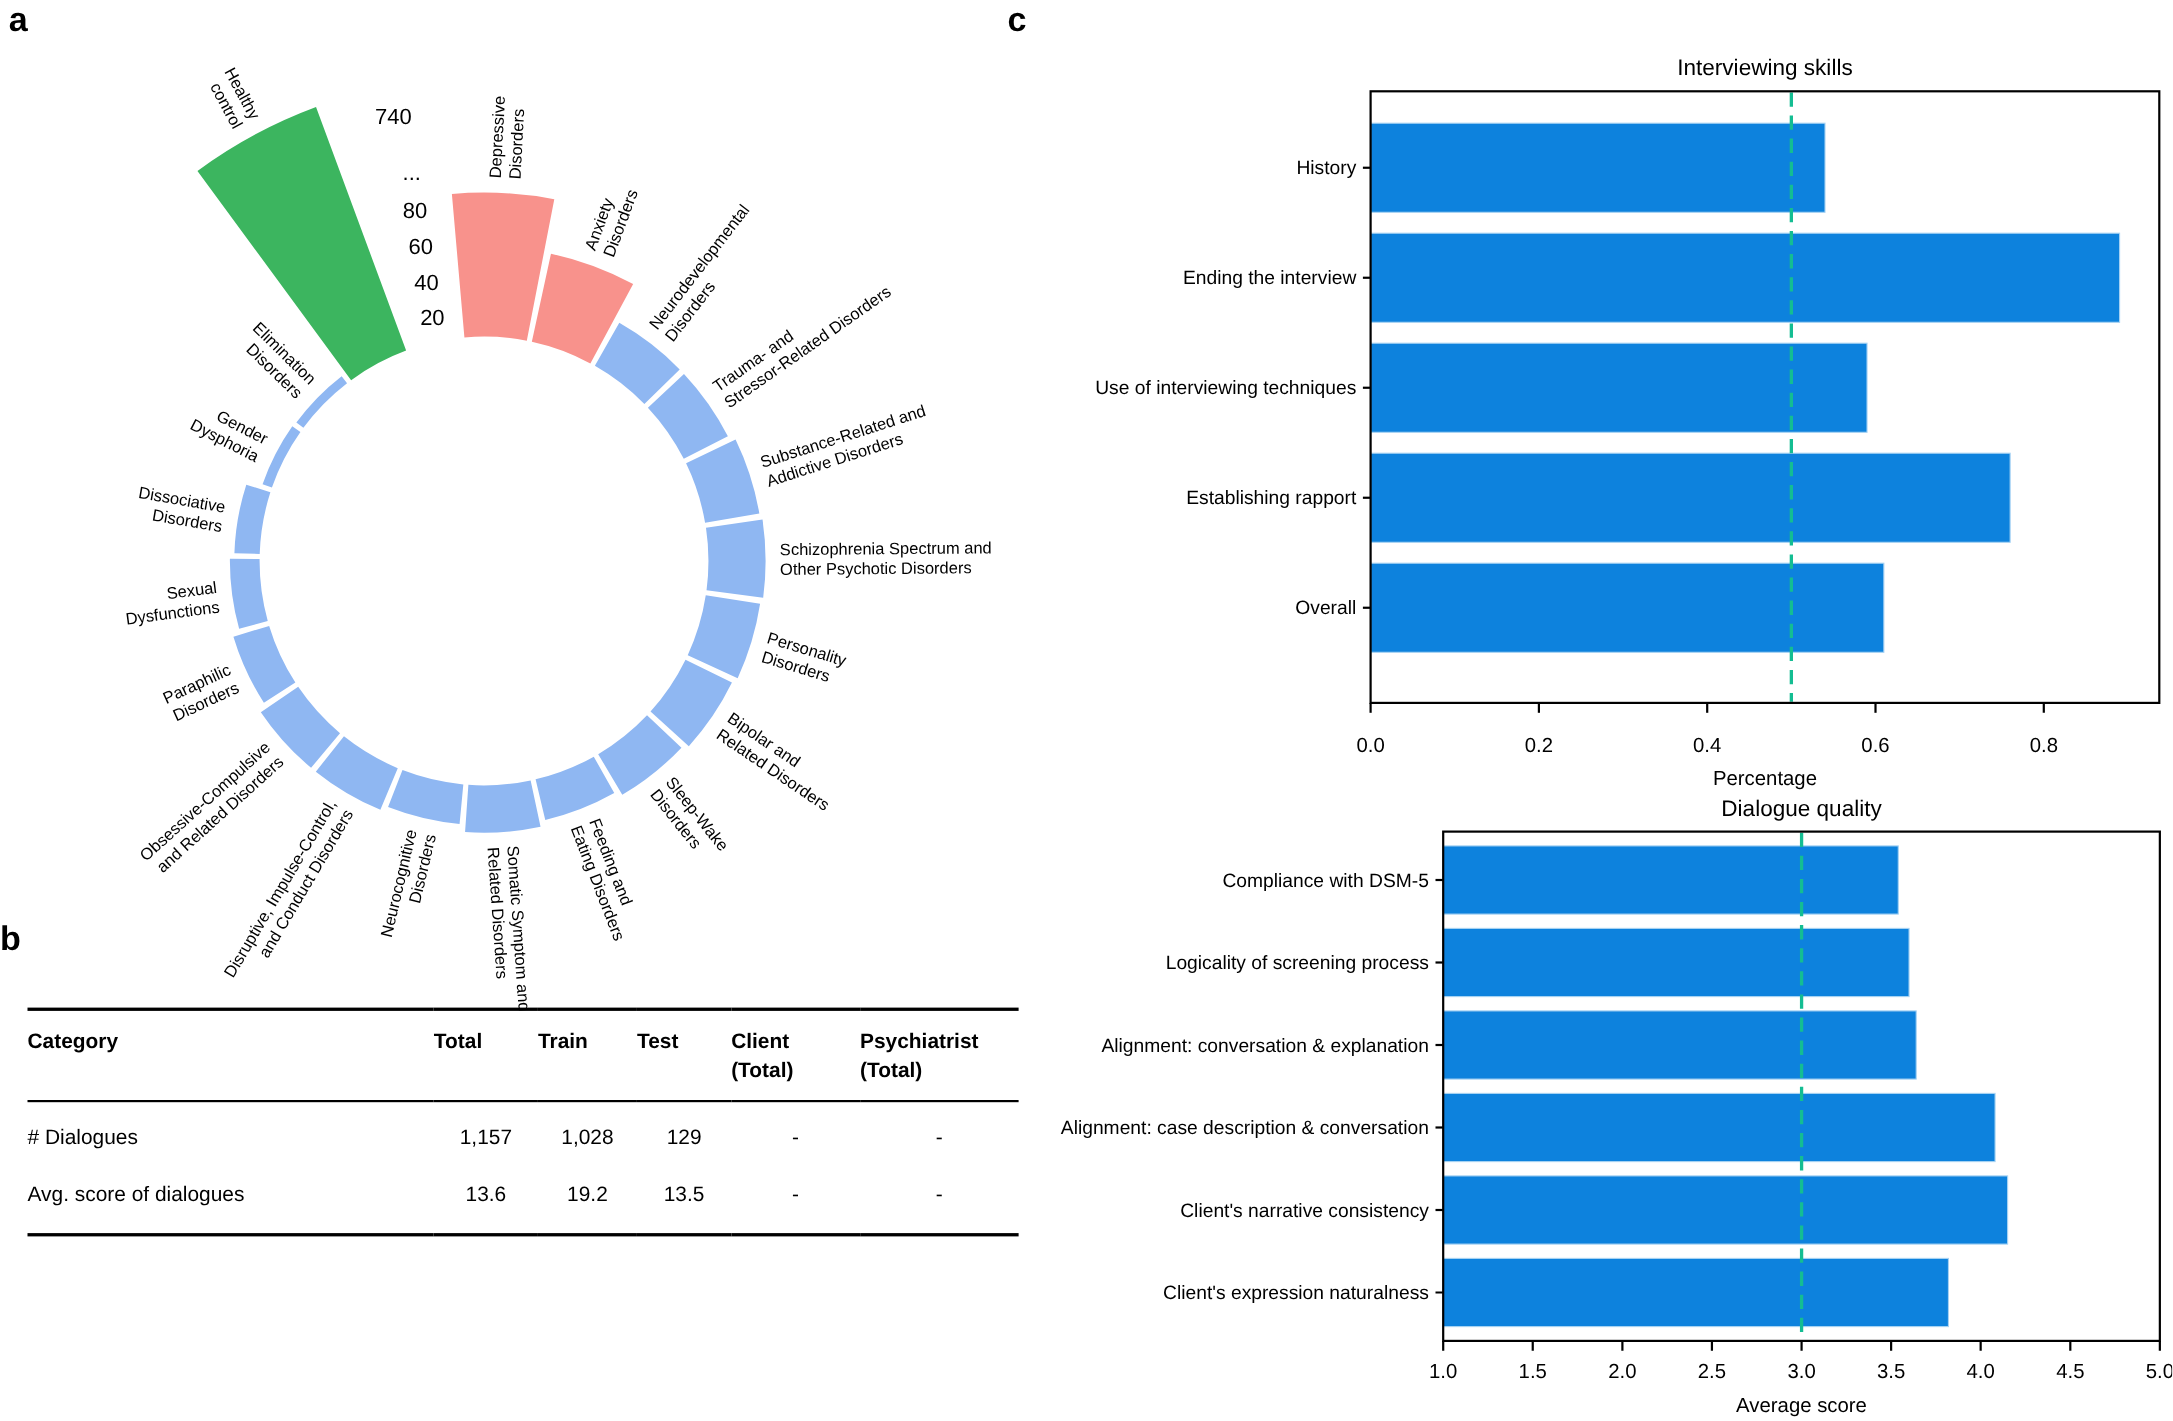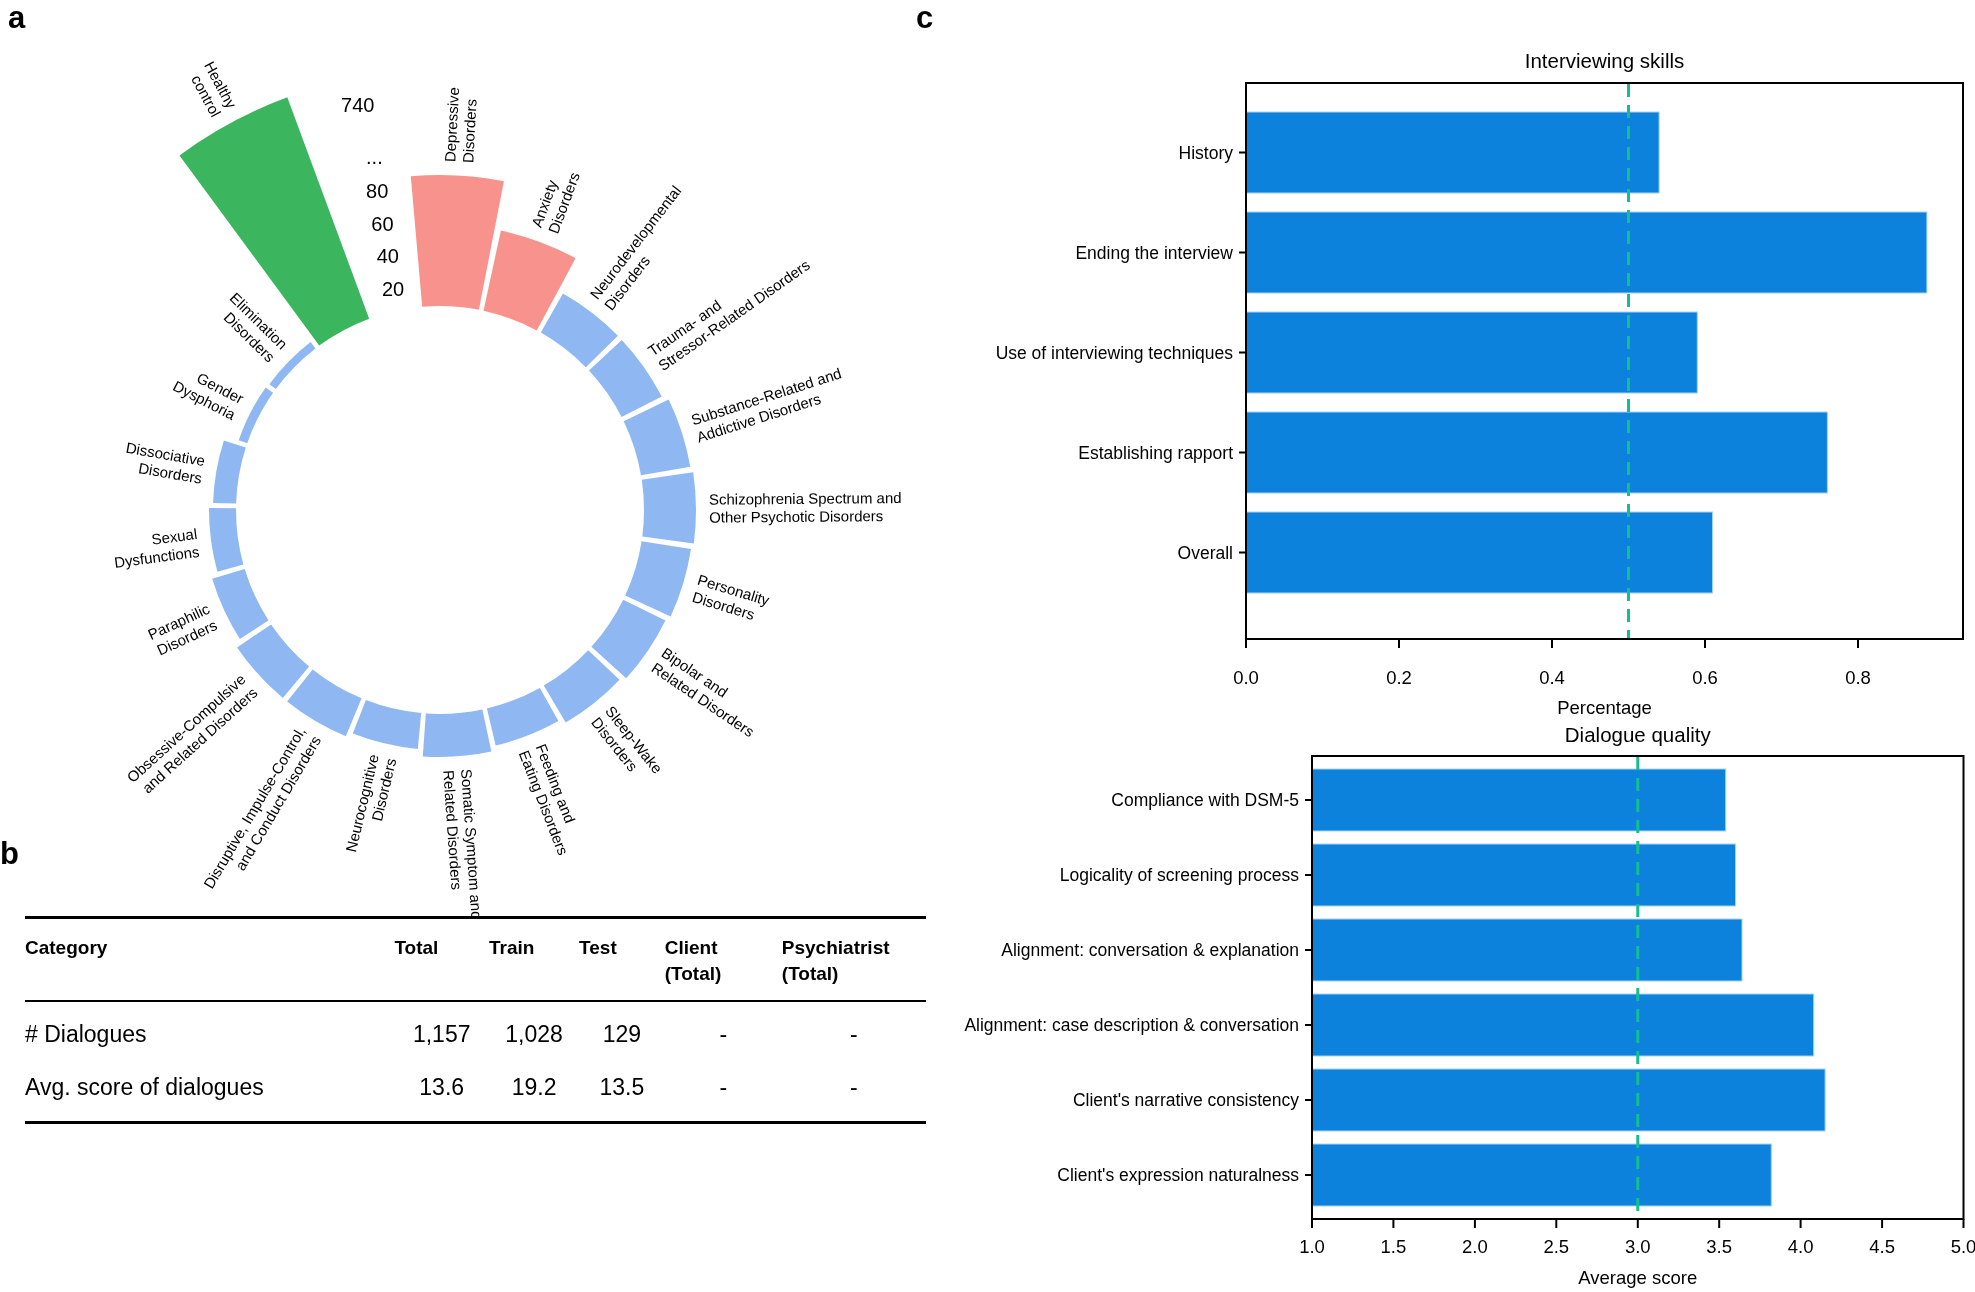--- a/index.html
+++ b/index.html
@@ -11,21 +11,21 @@
   #letter-c{left:916px;top:2px;}
   #fig-svg{position:absolute;left:0;top:0;}
   
   .stats-table-wrap{position:absolute;left:25px;top:916px;width:901px;}
   table.stats{border-collapse:collapse;width:100%;
               border-top:3px solid #000;border-bottom:3px solid #000;}
   table.stats thead tr{border-bottom:2px solid #000;margin-left:24px;}
   table.stats th{font-size:19px;font-weight:bold;text-align:left;
                  vertical-align:top;padding:16px 0 14px 0;white-space:pre-line;line-height:1.35;}
   table.stats th.cat{text-align:left;}
-  table.stats td{font-size:23px;text-align:center;height:52.5px;padding:0;}
+  table.stats td{font-size:19px;text-align:center;height:52.5px;padding:0;}
   table.stats td.cat{text-align:left;}
   table.stats tbody tr:first-child td{padding-top:6px;}
   table.stats tbody tr:last-child td{padding-bottom:8px;}
 </style>
 </head>
 <body>
 
 <div class="fig">
   <div class="panel-letter" id="letter-a">a</div>
   <div class="panel-letter" id="letter-b">b</div>

